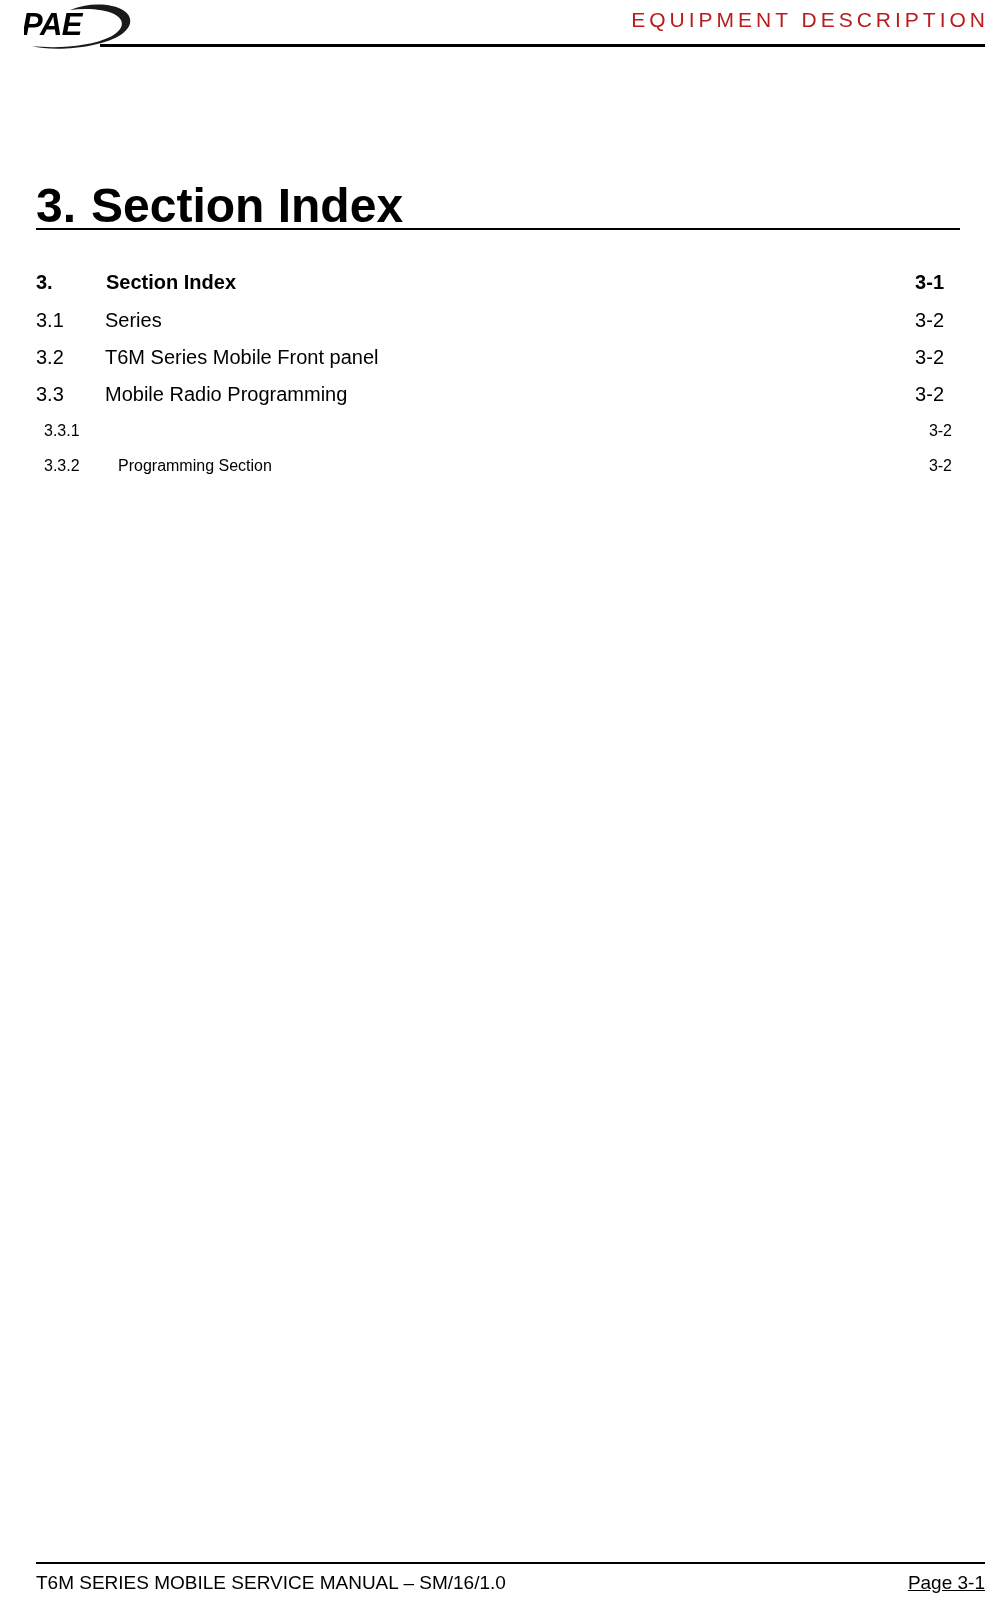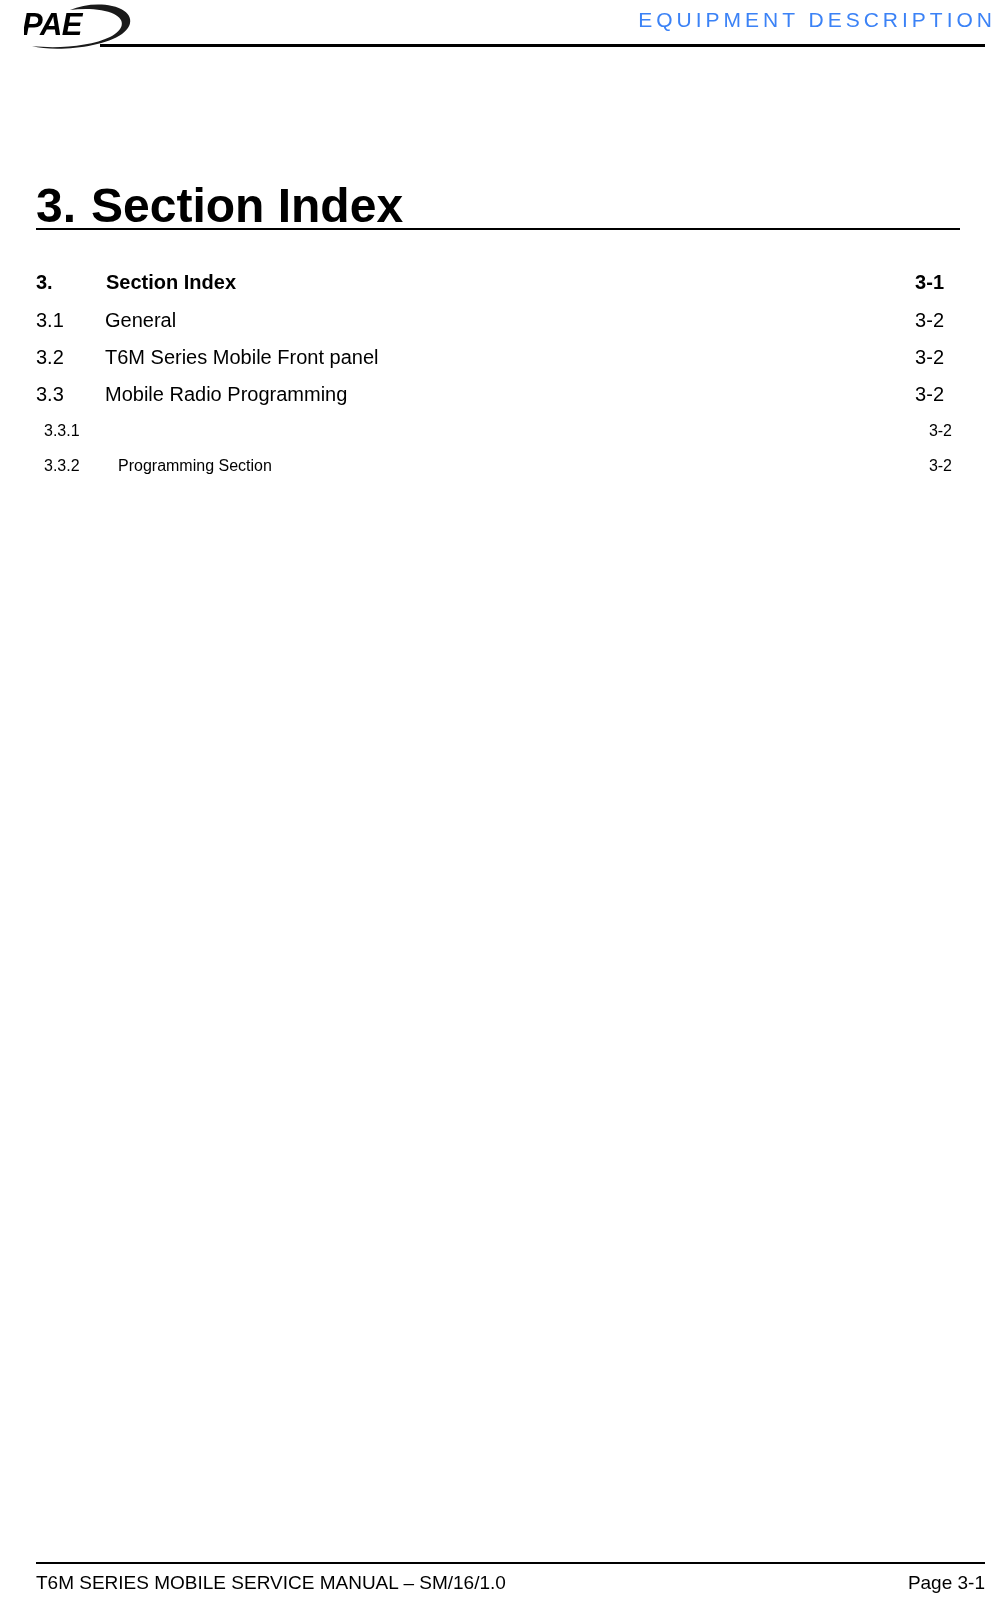--- a/index.html
+++ b/index.html
@@ -34,28 +34,28 @@
     position: absolute;
     left: 24px;
     top: 2px;
     width: 120px;
     height: 50px;
   }
   .logo svg { display: block; }
 
   .header-title {
     position: absolute;
-    right: 0;
+    right: 7px;
     top: 8px;
     font-size: 21px;
     font-weight: 400;
     letter-spacing: 4.0px;
     white-space: nowrap;
     text-align: right;
-    color: #3b82f6;
+    color: #b91c1c;
   }
   .header-rule {
     position: absolute;
     left: 100px;
     top: 44px;
     width: 885px;
     height: 3px;
     background: #000000;
   }
 
@@ -163,20 +163,21 @@
     font-weight: normal;
     white-space: nowrap;
   }
   .footer-right {
     position: absolute;
     right: 0;
     top: 0;
     font-size: 19px;
     font-weight: normal;
     white-space: nowrap;
+    text-decoration: underline;
   }
 </style>
 </head>
 <body>
 
 <div class="page">
 
   <div class="page-header">
 
     <div class="logo">
@@ -202,21 +203,21 @@
   <div class="toc">
 
     <div class="toc-row level-1">
       <span class="toc-num">3.</span>
       <span class="toc-label">Section Index</span>
       <span class="toc-page">3-1</span>
     </div>
 
     <div class="toc-row level-2">
       <span class="toc-num">3.1</span>
-      <span class="toc-label">General</span>
+      <span class="toc-label">Series</span>
       <span class="toc-page">3-2</span>
     </div>
 
     <div class="toc-row level-2">
       <span class="toc-num">3.2</span>
       <span class="toc-label">T6M Series Mobile Front panel</span>
       <span class="toc-page">3-2</span>
     </div>
 
     <div class="toc-row level-2">

